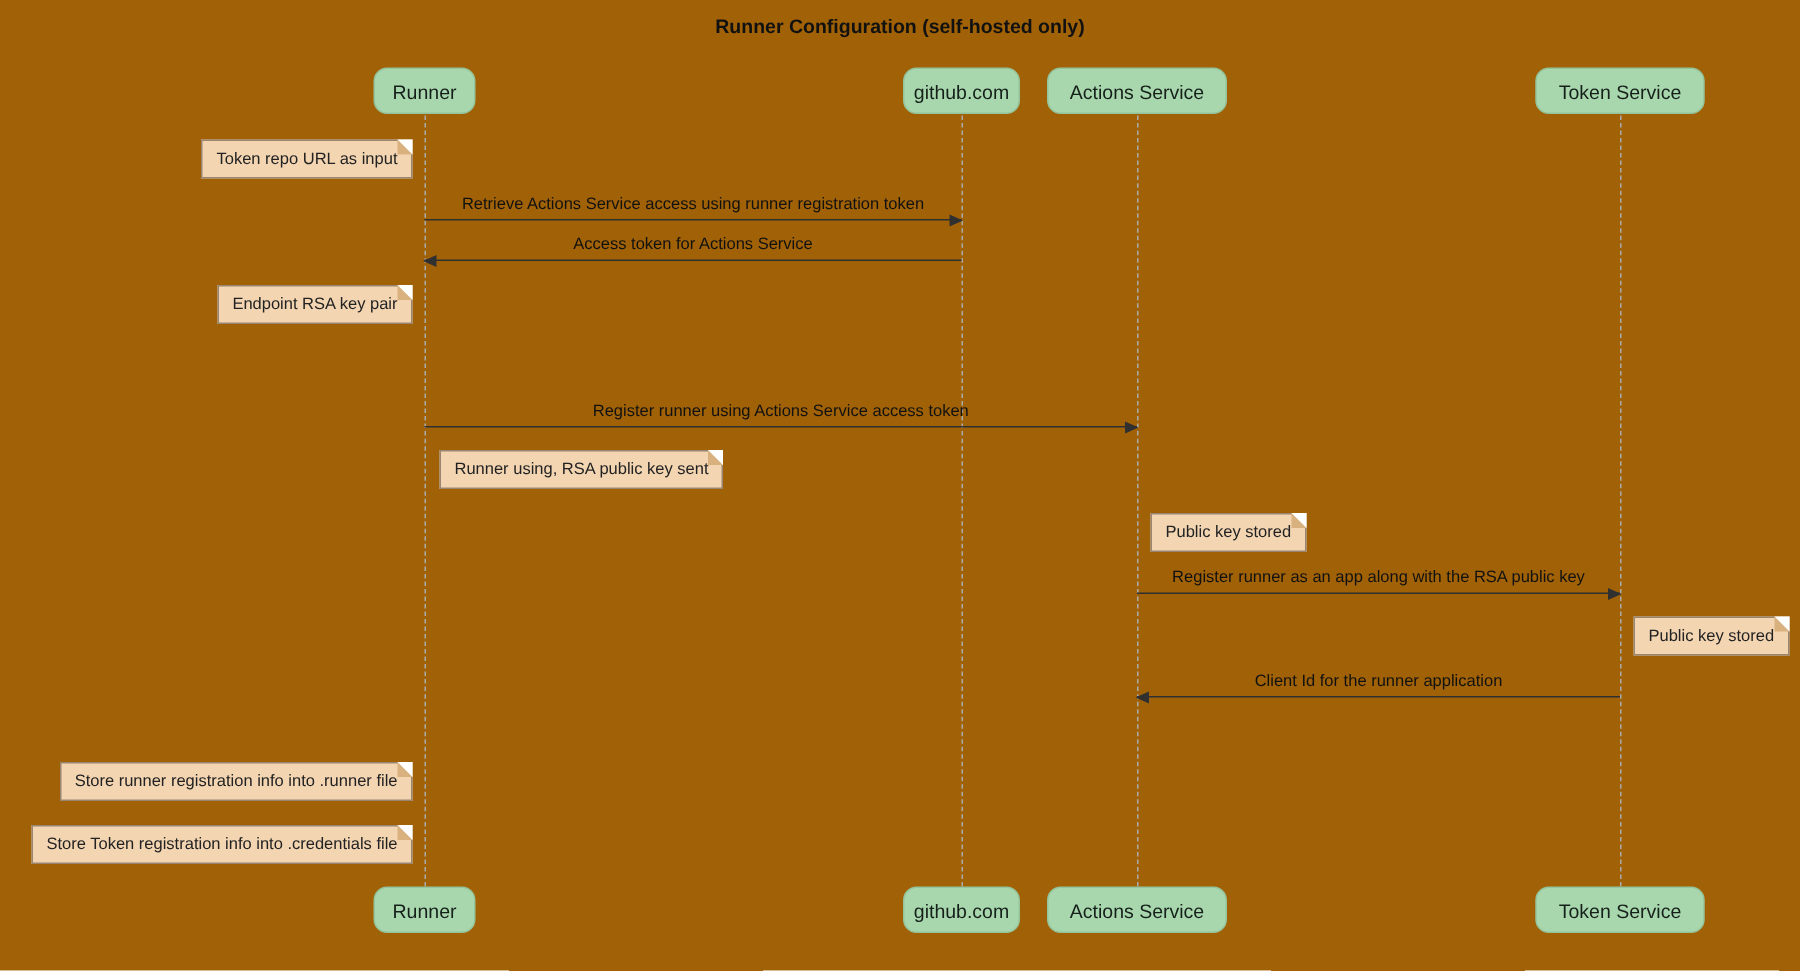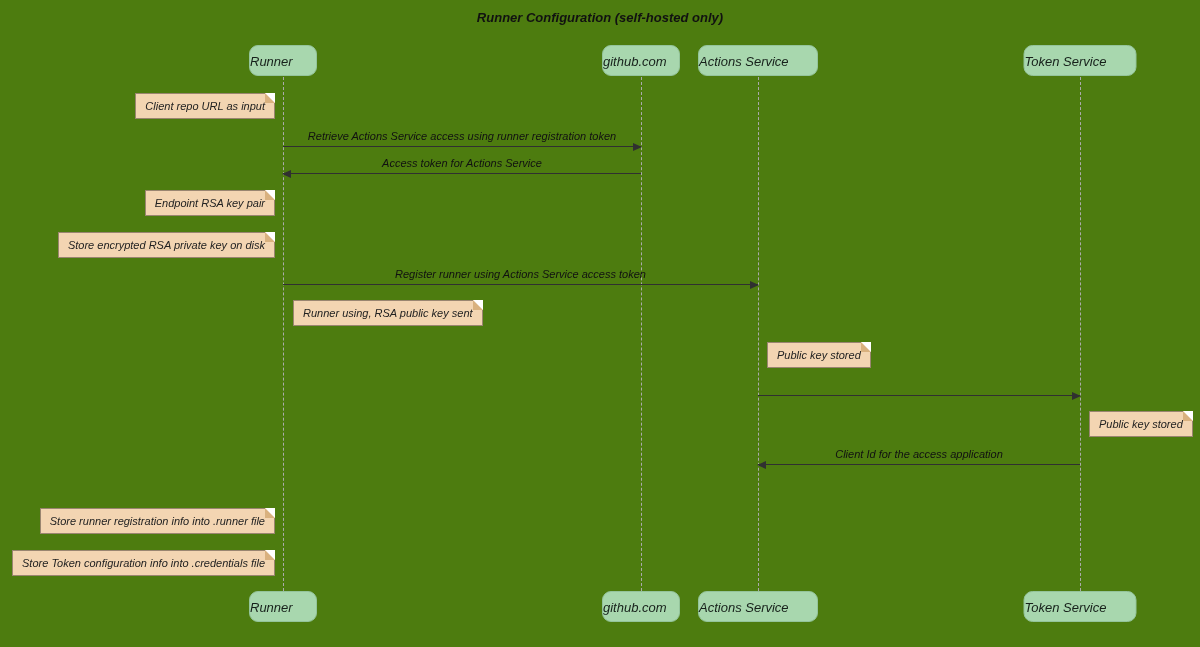--- a/index.html
+++ b/index.html
@@ -1,39 +1,38 @@
 <!DOCTYPE html>
 <html><head>
 <meta charset="utf-8">
 <style>
   html,body{margin:0;padding:0;background:#ffffff;}
   .canvas{
     position:relative;
     width:1200px;height:647px;
-    background:#4d7c0f;
+    background:#a16207;
     font-family:"Liberation Sans", sans-serif;
     color:#1a1a1a;
     overflow:hidden;
-    font-style:italic;
   }
   .title{
     position:absolute;top:10px;left:0;right:0;
     text-align:center;
     font-size:13px;font-weight:bold;color:#111;
   }
   .lifeline{
     position:absolute;top:77px;height:514px;width:0;
     border-left:1px dashed #ababab;
   }
   .participant{
     position:absolute;height:31px;
     background:#a8d7ae;
     border:1px solid #94c49b;
     border-radius:9px;
-    line-height:31px;
+    text-align:center;line-height:31px;
     font-size:13px;color:#16201a;
     transform:translateX(-50%);
     box-sizing:border-box;
   }
   .note{
     position:absolute;
     background:#f3d5b2;
     border:1px solid #9a8570;
     padding:5px 9px;
     font-size:11px;line-height:14px;
@@ -89,52 +88,52 @@
   <div class="participant" style="left:283px;top:45px;width:68px">Runner</div>
   <div class="participant" style="left:641px;top:45px;width:78px">github.com</div>
   <div class="participant" style="left:758px;top:45px;width:120px">Actions Service</div>
   <div class="participant" style="left:1080px;top:45px;width:113px">Token Service</div>
 
   <div class="participant" style="left:283px;top:591px;width:68px">Runner</div>
   <div class="participant" style="left:641px;top:591px;width:78px">github.com</div>
   <div class="participant" style="left:758px;top:591px;width:120px">Actions Service</div>
   <div class="participant" style="left:1080px;top:591px;width:113px">Token Service</div>
 
-  <div class="note" style="right:925px;top:93px">Client repo URL as input</div>
+  <div class="note" style="right:925px;top:93px">Token repo URL as input</div>
   <div class="note" style="right:925px;top:190px">Endpoint RSA key pair</div>
-  <div class="note" style="right:925px;top:232px">Store encrypted RSA private key on disk</div>
   <div class="note" style="left:293px;top:300px">Runner using, RSA public key sent</div>
   <div class="note" style="left:767px;top:342px">Public key stored</div>
   <div class="note" style="left:1089px;top:411px">Public key stored</div>
   <div class="note" style="right:925px;top:508px">Store runner registration info into .runner file</div>
-  <div class="note" style="right:925px;top:550px">Store Token configuration info into .credentials file</div>
+  <div class="note" style="right:925px;top:550px">Store Token registration info into .credentials file</div>
 
   <div class="message dir-right" style="left:283px;top:130px;width:358px">
     <div class="label">Retrieve Actions Service access using runner registration token</div>
     <div class="line"></div>
     <div class="head"></div>
   </div>
 
   <div class="message dir-right" style="left:283px;top:268px;width:475px">
     <div class="label">Register runner using Actions Service access token</div>
     <div class="line"></div>
     <div class="head"></div>
   </div>
 
   <div class="message dir-left" style="left:283px;top:157px;width:358px">
     <div class="label">Access token for Actions Service</div>
     <div class="line"></div>
     <div class="head"></div>
   </div>
 
   <div class="message dir-right" style="left:758px;top:379px;width:322px">
+    <div class="label">Register runner as an app along with the RSA public key</div>
     <div class="line"></div>
     <div class="head"></div>
   </div>
 
   <div class="message dir-left" style="left:758px;top:448px;width:322px">
-    <div class="label">Client Id for the access application</div>
+    <div class="label">Client Id for the runner application</div>
     <div class="line"></div>
     <div class="head"></div>
   </div>
 
 
 </div>
 
 </body></html>

